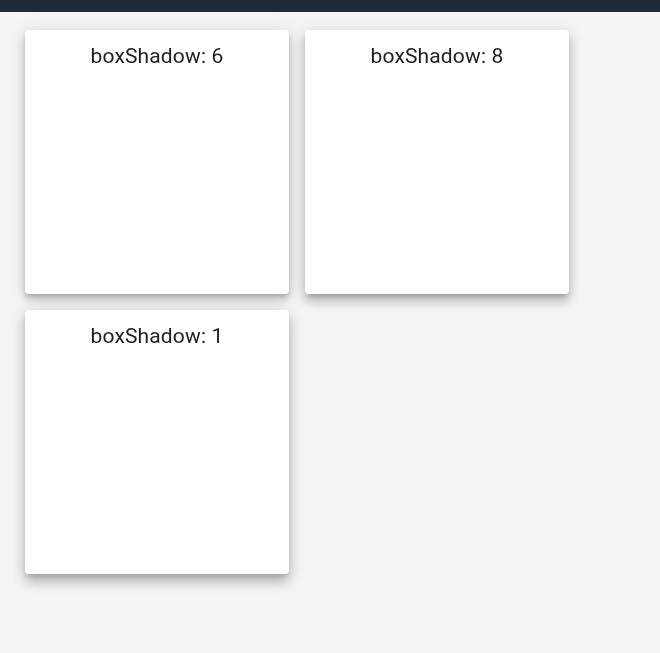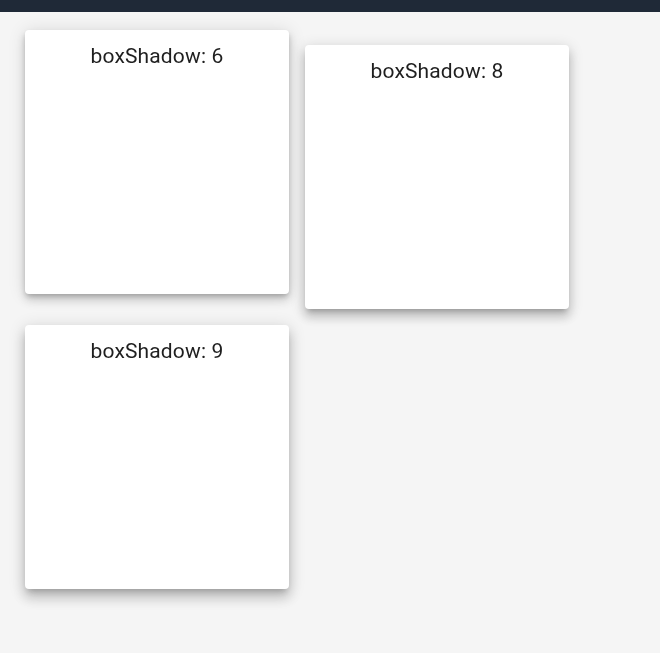--- a/index.html
+++ b/index.html
@@ -47,21 +47,20 @@
       box-shadow:
         0px 4px 5px -2px rgba(0,0,0,0.2),
         0px 7px 10px 1px rgba(0,0,0,0.14),
         0px 2px 16px 1px rgba(0,0,0,0.12);
     }
     .elev-8 {
       box-shadow:
         0px 5px 5px -3px rgba(0,0,0,0.2),
         0px 8px 10px 1px rgba(0,0,0,0.14),
         0px 3px 14px 2px rgba(0,0,0,0.12);
-      margin-top: 15px;
     }
     .elev-9 {
       box-shadow:
         0px 5px 6px -3px rgba(0,0,0,0.2),
         0px 9px 12px 1px rgba(0,0,0,0.14),
         0px 3px 16px 2px rgba(0,0,0,0.12);
     }
   </style>
 </head>
 <body>
@@ -69,15 +68,15 @@
 <div class="top-bar"></div>
 
 <div class="container">
   <div class="card elev-6">
     <span>boxShadow: 6</span>
   </div>
   <div class="card elev-8">
     <span>boxShadow: 8</span>
   </div>
   <div class="card elev-9">
-    <span>boxShadow: 9</span>
+    <span>boxShadow: 1</span>
   </div>
 </div>
 
 </body></html>

